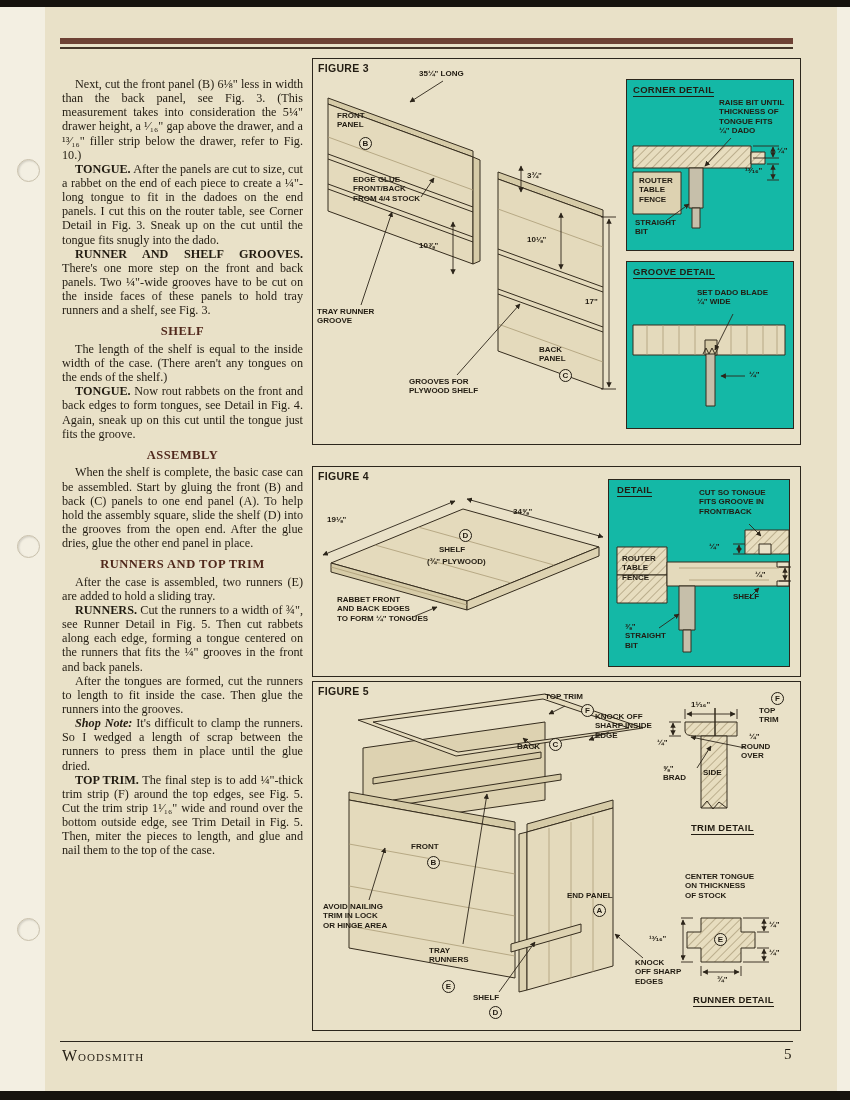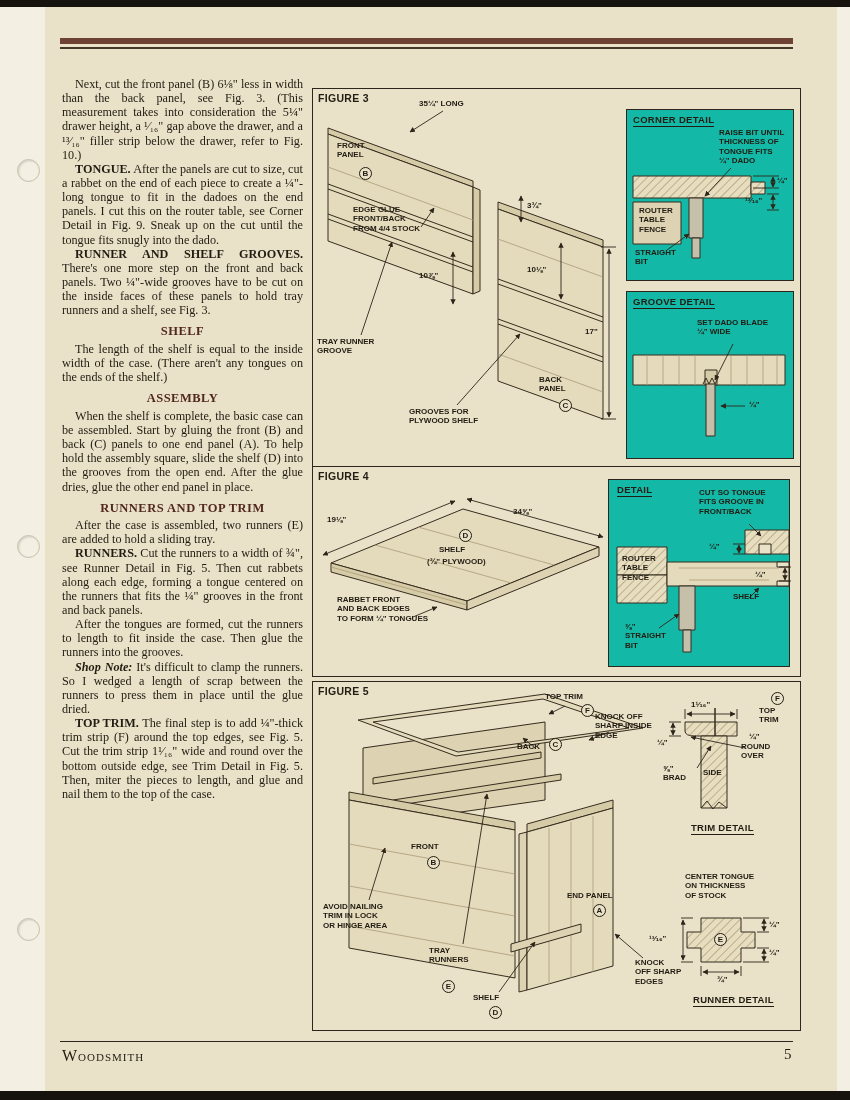--- a/index.html
+++ b/index.html
@@ -62,35 +62,36 @@
   <div class="edge top"></div>
   <div class="edge bottom"></div>
   <div class="hole" style="top:159px"></div>
   <div class="hole" style="top:535px"></div>
   <div class="hole" style="top:918px"></div>
   <div class="rule-thick"></div>
   <div class="rule-thin"></div>
 
   <div class="text-col">
     <p class="para">Next, cut the front panel (B) 6⅛" less in width than the back panel, see Fig. 3. (This measurement takes into consideration the 5¼" drawer height, a ¹⁄₁₆" gap above the drawer, and a ¹³⁄₁₆" filler strip below the drawer, refer to Fig. 10.)</p>
-    <p class="para"><b class="lead">TONGUE.</b> <span>After the panels are cut to size, cut a rabbet on the end of each piece to create a ¼"-long tongue to fit in the dadoes on the end panels. I cut this on the router table, see Corner Detail in Fig. 9. Sneak up on the cut until the tongue fits snugly into the dado.</span></p>
+    <p class="para"><b class="lead">TONGUE.</b> <span>After the panels are cut to size, cut a rabbet on the end of each piece to create a ¼"-long tongue to fit in the dadoes on the end panels. I cut this on the router table, see Corner Detail in Fig. 3. Sneak up on the cut until the tongue fits snugly into the dado.</span></p>
     <p class="para"><b class="lead">RUNNER AND SHELF GROOVES.</b> <span>There's one more step on the front and back panels. Two ¼"-wide grooves have to be cut on the inside faces of these panels to hold tray runners and a shelf, see Fig. 3.</span></p>
     <h3 class="sec">SHELF</h3>
     <p class="para">The length of the shelf is equal to the inside width of the case. (There aren't any tongues on the ends of the shelf.)</p>
+    <p class="para"><b class="lead">TONGUE.</b> <span>Now rout rabbets on the front and back edges to form tongues, see Detail in Fig. 4. Again, sneak up on this cut until the tongue just fits the groove.</span></p>
     <h3 class="sec">ASSEMBLY</h3>
     <p class="para">When the shelf is complete, the basic case can be assembled. Start by gluing the front (B) and back (C) panels to one end panel (A). To help hold the assembly square, slide the shelf (D) into the grooves from the open end. After the glue dries, glue the other end panel in place.</p>
     <h3 class="sec">RUNNERS AND TOP TRIM</h3>
     <p class="para">After the case is assembled, two runners (E) are added to hold a sliding tray.</p>
     <p class="para"><b class="lead">RUNNERS.</b> <span>Cut the runners to a width of ¾", see Runner Detail in Fig. 5. Then cut rabbets along each edge, forming a tongue centered on the runners that fits the ¼" grooves in the front and back panels.</span></p>
     <p class="para">After the tongues are formed, cut the runners to length to fit inside the case. Then glue the runners into the grooves.</p>
     <p class="para"><b class="lead sn">Shop Note:</b> <span>It's difficult to clamp the runners. So I wedged a length of scrap between the runners to press them in place until the glue dried.</span></p>
     <p class="para"><b class="lead">TOP TRIM.</b> <span>The final step is to add ¼"-thick trim strip (F) around the top edges, see Fig. 5. Cut the trim strip 1¹⁄₁₆" wide and round over the bottom outside edge, see Trim Detail in Fig. 5. Then, miter the pieces to length, and glue and nail them to the top of the case.</span></p>
   </div>
 
-  <div class="fig" style="top:88px;height:387px">
+  <div class="fig" style="top:58px;height:387px">
     <span class="figlabel">FIGURE 3</span>
     <svg class="draw" width="310" height="387" viewBox="0 0 310 387">
       <polygon class="w2" points="185,113 290,151 290,158 185,120"></polygon>
       <polygon class="w1" points="185,120 290,158 290,330 185,292"></polygon>
       <path class="gr" d="M185,150 L290,188 M185,265 L290,303"></path>
       <path d="M185,190 L290,228 M185,195 L290,233 M185,230 L290,268 M185,235 L290,273"></path>
       <polygon class="w2" points="15,39 160,92 160,98 15,45"></polygon>
       <polygon class="w1" points="15,45 160,98 160,205 15,152"></polygon>
       <polygon class="w2" points="160,98 167,101 167,202 160,205"></polygon>
       <path class="gr" d="M15,78 L160,131"></path>

